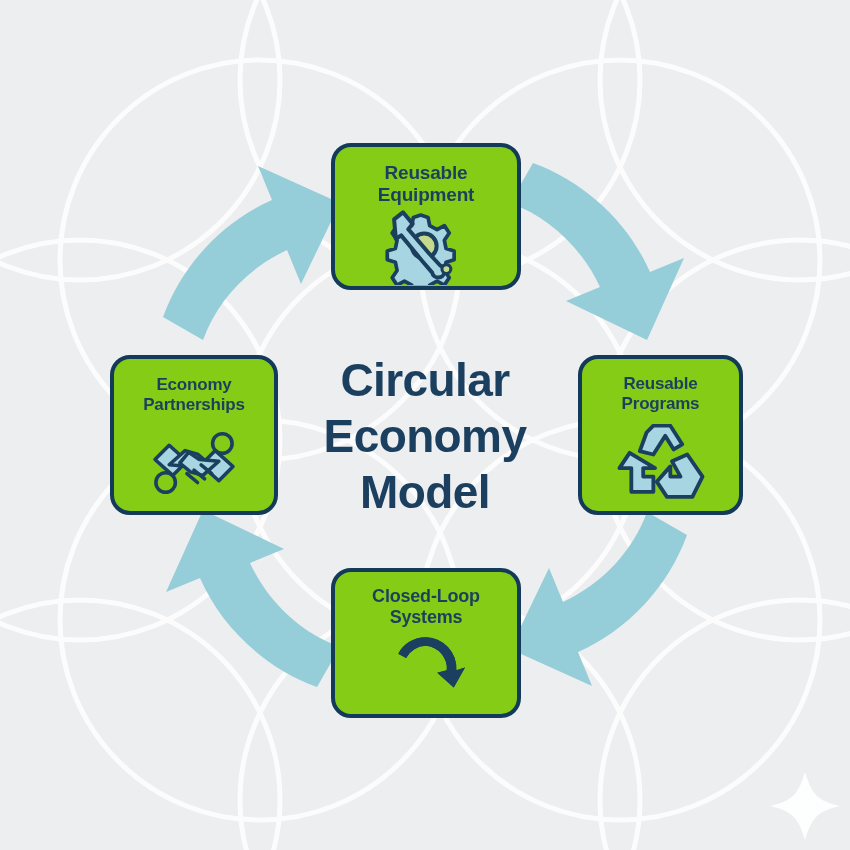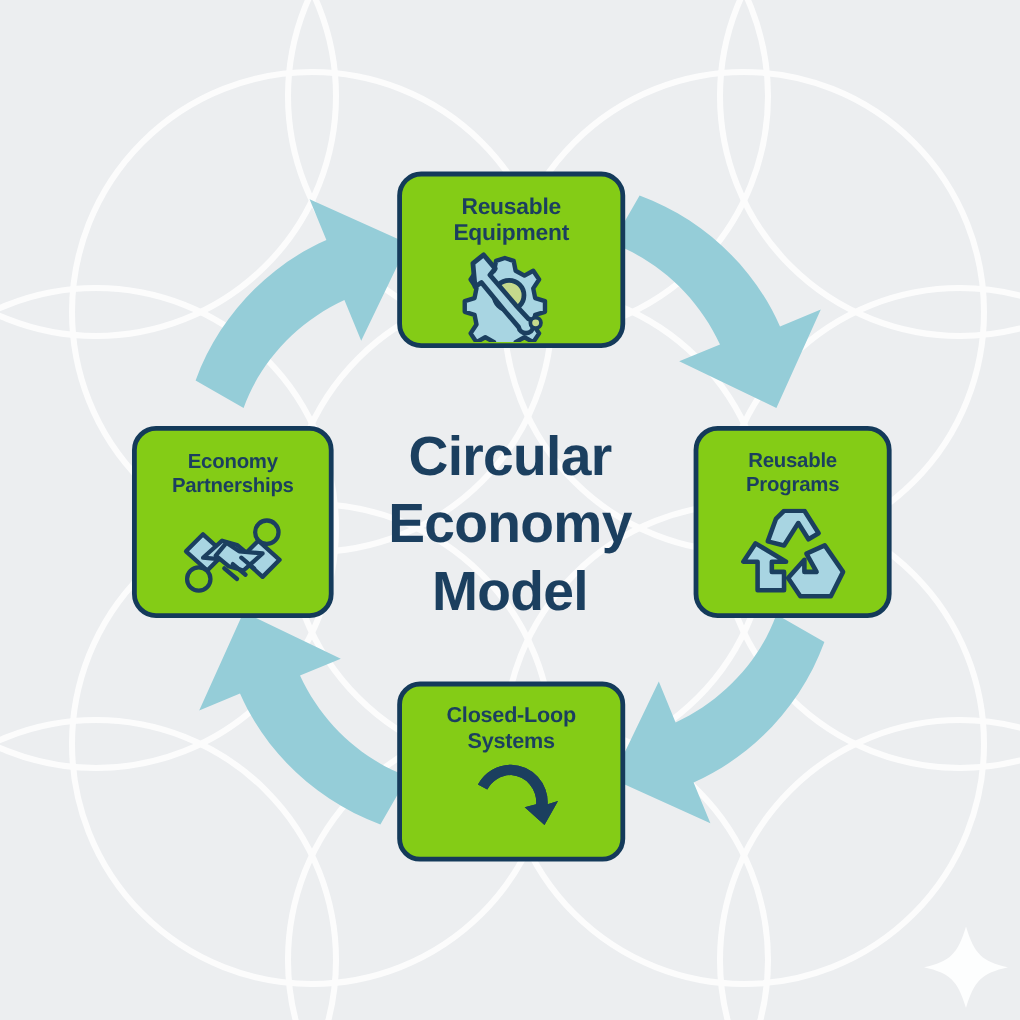--- a/index.html
+++ b/index.html
@@ -56,21 +56,21 @@
   #node-top .node-label { font-size: 19px; padding-top: 15px; }
   
   #node-right {
     left: 578px; top: 355px;
     width: 165px; height: 160px;
   }
   #node-right .node-label { font-size: 17px; padding-top: 15px; }
   
   #node-bottom {
     left: 331px; top: 568px;
-    width: 190px; height: 150px; border-radius: 19px;
+    width: 190px; height: 150px;
   }
   #node-bottom .node-label { font-size: 18px; padding-top: 14px; }
   
   #node-left {
     left: 110px; top: 355px;
     width: 168px; height: 160px;
   }
   #node-left .node-label { font-size: 17px; padding-top: 16px; }
 
   

